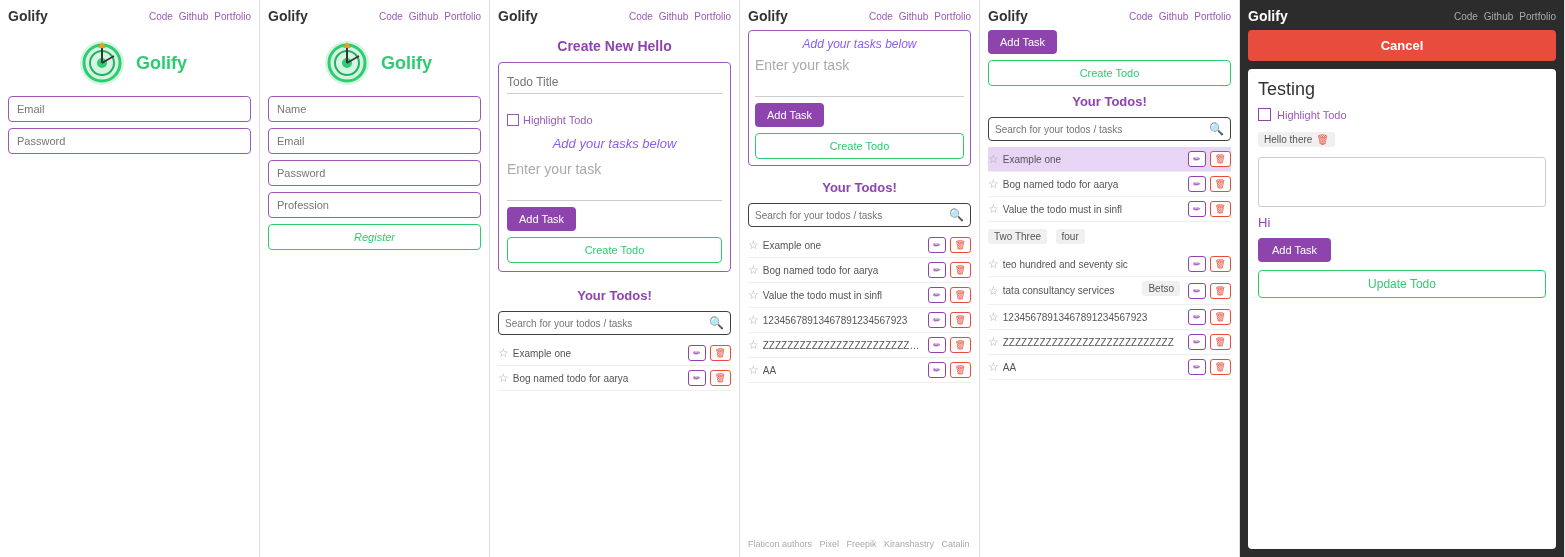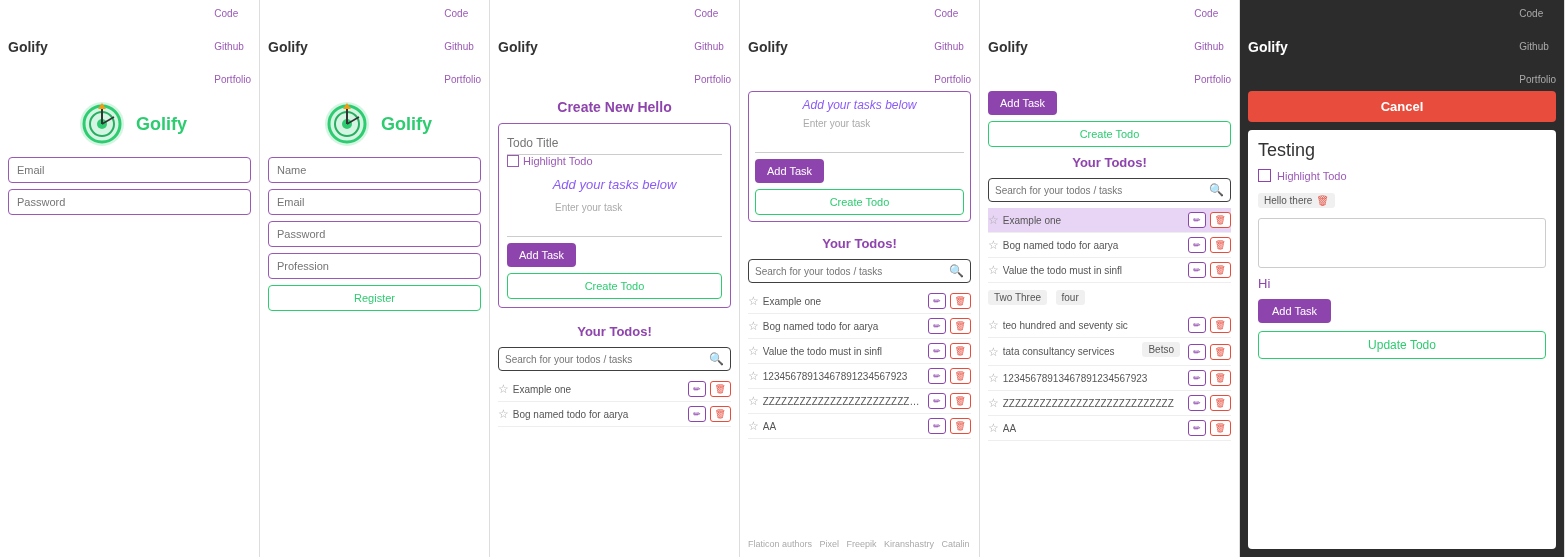--- a/index.html
+++ b/index.html
@@ -26,22 +26,21 @@
       justify-content: space-between;
       margin-bottom: 6px;
     }
     .nav-brand {
       font-size: 14px;
       font-weight: bold;
       color: #333;
     }
     .nav-links {
       display: flex;
-      gap: 22px;
-      flex-direction: column;
+      gap: 6px;
     }
     .nav-link {
       font-size: 10px;
       color: #9b59b6;
       text-decoration: none;
       cursor: pointer;
     }
     .logo-area {
       display: flex;
       align-items: center;
@@ -80,20 +79,21 @@
     }
     .btn-register {
       background: #fff;
       border: 1px solid #2ecc71;
       color: #2ecc71;
       border-radius: 4px;
       padding: 6px;
       width: 100%;
       font-size: 11px;
       cursor: pointer;
+      font-style: italic;
     }
     .section-title {
       text-align: center;
       color: #8e44ad;
       font-size: 14px;
       font-weight: bold;
       margin: 8px 0;
     }
     .todo-box {
       border: 1px solid #9b59b6;
@@ -102,21 +102,21 @@
       margin-bottom: 8px;
     }
     .todo-title-input {
       border: none;
       border-bottom: 1px solid #ccc;
       width: 100%;
       font-size: 12px;
       color: #b91c1c;
       outline: none;
       padding: 4px 0;
-      margin-bottom: 0;
+      margin-bottom: 20px;
     }
     .highlight-row {
       display: flex;
       align-items: center;
       gap: 4px;
       margin-bottom: 8px;
     }
     .highlight-checkbox {
       width: 12px;
       height: 12px;
@@ -129,24 +129,23 @@
       color: #9b59b6;
     }
     .add-tasks-text {
       color: #8b5cf6;
       font-size: 13px;
       text-align: center;
       margin: 10px 0;
       font-style: italic;
     }
     .enter-task-label {
-      font-size: 10px;
+      font-size: 14px;
       color: #aaa;
       margin-bottom: 4px;
-      margin-left: 48px;
     }
     .task-input {
       border: none;
       border-bottom: 1px solid #ccc;
       width: 100%;
       font-size: 11px;
       outline: none;
       padding: 3px 0;
       margin-bottom: 6px;
     }

